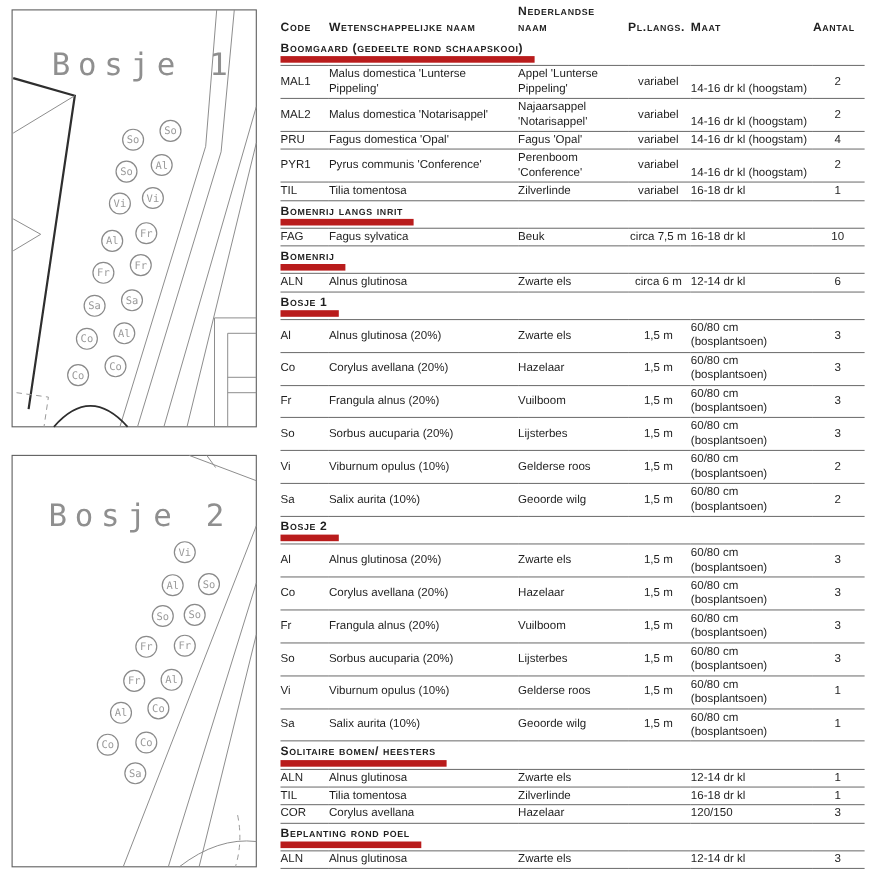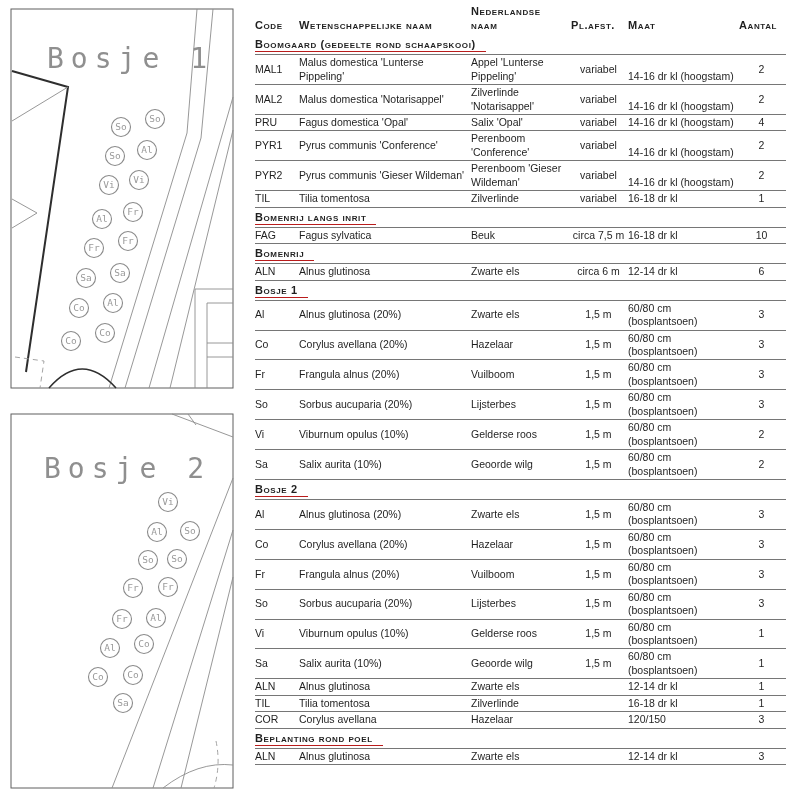--- a/index.html
+++ b/index.html
@@ -31,21 +31,21 @@
     text-align:left;vertical-align:bottom;padding:2px 2px 3px 0;}
   tbody td{vertical-align:middle;padding:1px 2px 1px 0;}
   tbody tr{border-top:1px solid #767676;}
   tbody tr.first{border-top:none;}
   td.col-size{vertical-align:bottom;}
   td.col-qty{text-align:center;}
   td.col-dist{white-space:nowrap;text-align:center;}
   .nowrap{white-space:nowrap;}
   tr.section-row td{padding:2px 0 2px 0;}
   .section-title{font-variant:small-caps;font-weight:bold;font-size:11px;letter-spacing:0.6px;
-    display:inline-block;border-bottom:1px solid #b91c1c;padding:0 10px 0 0;}
+    display:inline-block;border-bottom:6px solid #b91c1c;padding:0 10px 0 0;}
 </style>
 </head>
 <body>
 
 <div class="canvas">
 
   <div class="drawings">
 
     <svg id="drawing-0" class="drawing-svg" style="top:0;" width="248" height="402" viewBox="0 0 248 402">
       <g>
@@ -223,70 +223,62 @@
           <col class="c-nl">
         <col class="c-dist">
           <col class="c-size">
           <col class="c-qty">
       </colgroup>
       <thead>
         <tr>
           <th>Code</th>
           <th>Wetenschappelijke naam</th>
           <th>Nederlandse naam</th>
-          <th>Pl.afst.</th>
+          <th>Pl.langs.</th>
           <th>Maat</th>
           <th style="text-align:left">Aantal</th>
         </tr>
       </thead>
       <tbody id="plant-rows">
           <tr class="section-row first">
             <td colspan="6"><span class="section-title">Boomgaard (gedeelte rond schaapskooi)</span></td>
           </tr>
           <tr>
             <td class="col-code">MAL1</td>
             <td class="col-sci">Malus domestica 'Lunterse Pippeling'</td>
             <td class="col-nl">Appel 'Lunterse Pippeling'</td>
             <td class="col-dist">variabel</td>
             <td class="col-size"><span class="nowrap">14-16 dr kl (hoogstam)</span></td>
             <td class="col-qty">2</td>
           </tr>
           <tr>
             <td class="col-code">MAL2</td>
             <td class="col-sci">Malus domestica 'Notarisappel'</td>
-            <td class="col-nl">Zilverlinde 'Notarisappel'</td>
+            <td class="col-nl">Najaarsappel 'Notarisappel'</td>
             <td class="col-dist">variabel</td>
             <td class="col-size"><span class="nowrap">14-16 dr kl (hoogstam)</span></td>
             <td class="col-qty">2</td>
           </tr>
           <tr>
             <td class="col-code">PRU</td>
             <td class="col-sci">Fagus domestica 'Opal'</td>
-            <td class="col-nl">Salix 'Opal'</td>
+            <td class="col-nl">Fagus 'Opal'</td>
             <td class="col-dist">variabel</td>
             <td class="col-size"><span class="nowrap">14-16 dr kl (hoogstam)</span></td>
             <td class="col-qty">4</td>
           </tr>
           <tr>
             <td class="col-code">PYR1</td>
             <td class="col-sci">Pyrus communis 'Conference'</td>
             <td class="col-nl">Perenboom 'Conference'</td>
             <td class="col-dist">variabel</td>
             <td class="col-size"><span class="nowrap">14-16 dr kl (hoogstam)</span></td>
             <td class="col-qty">2</td>
           </tr>
           <tr>
-            <td class="col-code">PYR2</td>
-            <td class="col-sci">Pyrus communis 'Gieser Wildeman'</td>
-            <td class="col-nl">Perenboom 'Gieser Wildeman'</td>
-            <td class="col-dist">variabel</td>
-            <td class="col-size"><span class="nowrap">14-16 dr kl (hoogstam)</span></td>
-            <td class="col-qty">2</td>
-          </tr>
-          <tr>
             <td class="col-code">TIL</td>
             <td class="col-sci">Tilia tomentosa</td>
             <td class="col-nl">Zilverlinde</td>
             <td class="col-dist">variabel</td>
             <td class="col-size"><span class="nowrap">16-18 dr kl</span></td>
             <td class="col-qty">1</td>
           </tr>
           <tr class="section-row">
             <td colspan="6"><span class="section-title">Bomenrij langs inrit</span></td>
           </tr>
@@ -404,20 +396,23 @@
             <td class="col-qty">1</td>
           </tr>
           <tr>
             <td class="col-code">Sa</td>
             <td class="col-sci">Salix aurita (10%)</td>
             <td class="col-nl">Geoorde wilg</td>
             <td class="col-dist">1,5 m</td>
             <td class="col-size"><span class="nowrap">60/80 cm</span><br><span class="nowrap">(bosplantsoen)</span></td>
             <td class="col-qty">1</td>
           </tr>
+          <tr class="section-row">
+            <td colspan="6"><span class="section-title">Solitaire bomen/ heesters</span></td>
+          </tr>
           <tr>
             <td class="col-code">ALN</td>
             <td class="col-sci">Alnus glutinosa</td>
             <td class="col-nl">Zwarte els</td>
             <td class="col-dist"></td>
             <td class="col-size"><span class="nowrap">12-14 dr kl</span></td>
             <td class="col-qty">1</td>
           </tr>
           <tr>
             <td class="col-code">TIL</td>

